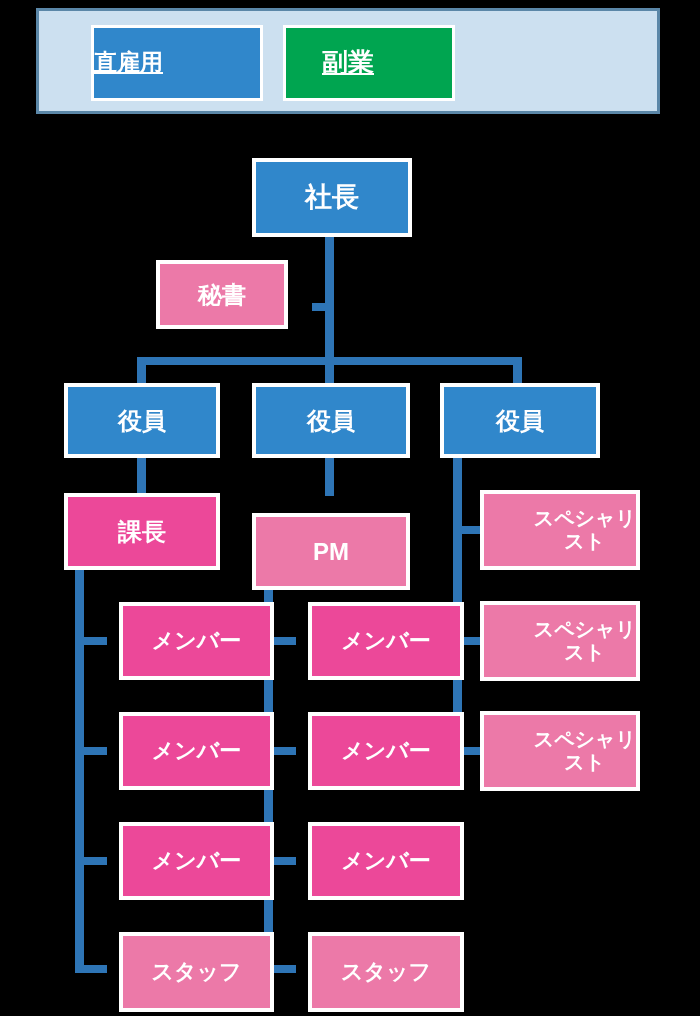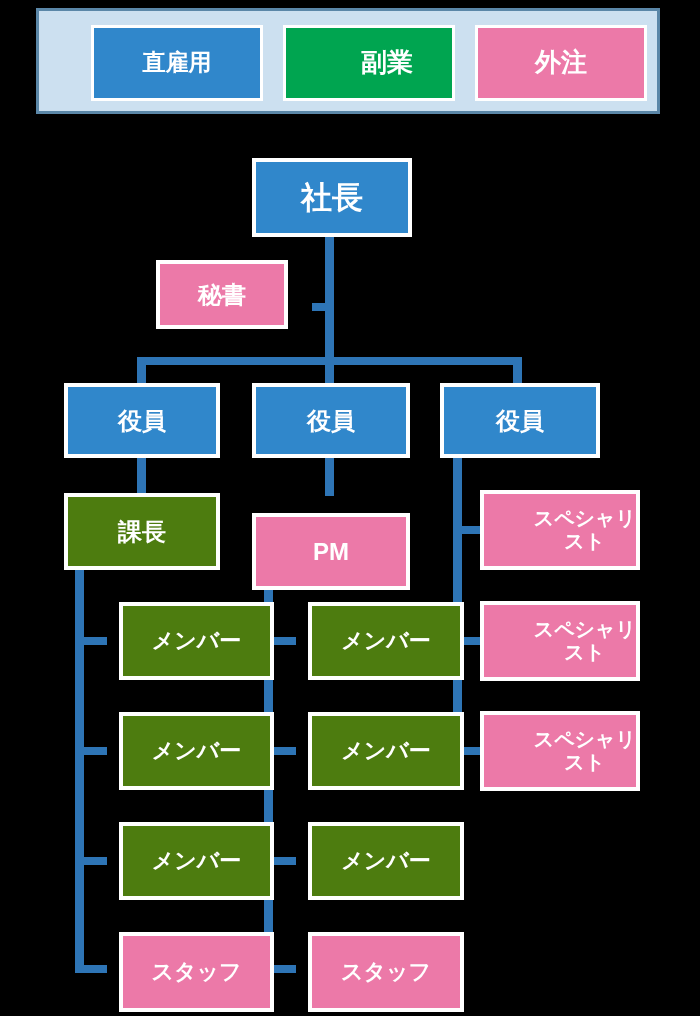--- a/index.html
+++ b/index.html
@@ -29,25 +29,25 @@
     background: #CCE0F0;
     border: 3px solid #5B87A8;
     box-sizing: border-box;
   }
   .legend-box {
     position: absolute;
     box-sizing: border-box;
     border: 3px solid #FFFFFF;
     display: flex;
     align-items: center;
-    justify-content: center;
     text-align: center;
     color: #FFFFFF;
     font-weight: bold;
     line-height: 1.12;
+    text-decoration: underline;
   }
   .legend-box.b1 { left: 52px;  top: 14px; width: 172px; height: 76px; font-size: 23px; }
   .legend-box.b2 { left: 244px; top: 14px; width: 172px; height: 76px; font-size: 26px; }
   .legend-box.b3 { left: 436px; top: 14px; width: 172px; height: 76px; font-size: 26px; }
 
   
   .line {
     position: absolute;
     background: #2E75B6;
   }
@@ -60,44 +60,41 @@
     display: flex;
     align-items: center;
     justify-content: center;
     text-align: center;
     color: #FFFFFF;
     font-weight: bold;
     line-height: 1.14;
     z-index: 5;
   }
   .node.blue  { background: #3087CB; }
-  .node.green { background: #4d7c0f; }
+  .node.green { background: #ec4899; }
   .node.pink  { background: #EC79A8; }
 
-  .fs-lg { font-size: 31px; text-align: center; }
+  .fs-lg { font-size: 27px; text-align: center; }
   .fs-md { font-size: 24px; }
   .fs-sm { font-size: 22px; margin-left: 16px; }
   .fs-xs { font-size: 20px; justify-content: flex-end; }
 </style>
 </head>
 <body>
 
 <div id="stage">
 
   <div class="legend-panel">
     <div class="legend-box b1" style="background:#3087CB;">
       <span>
         <span>直雇用</span><br>
       </span>
     </div>
     <div class="legend-box b2" style="background:#00A550;padding-left:36px;">
       <span>副業</span>
-    </div>
-    <div class="legend-box b3" style="background:#EC79A8;">
-      <span>外注</span>
     </div>
   </div>
 
   <div class="line" style="left:325px; top:233px; width:9px; height:132px;"></div>
 
   <div class="line" style="left:312px; top:303px; width:16px; height:8px;"></div>
 
   <div class="line" style="left:137px; top:357px; width:384px; height:8px;"></div>
 
   <div class="line" style="left:137px; top:357px; width:9px; height:28px;"></div>

